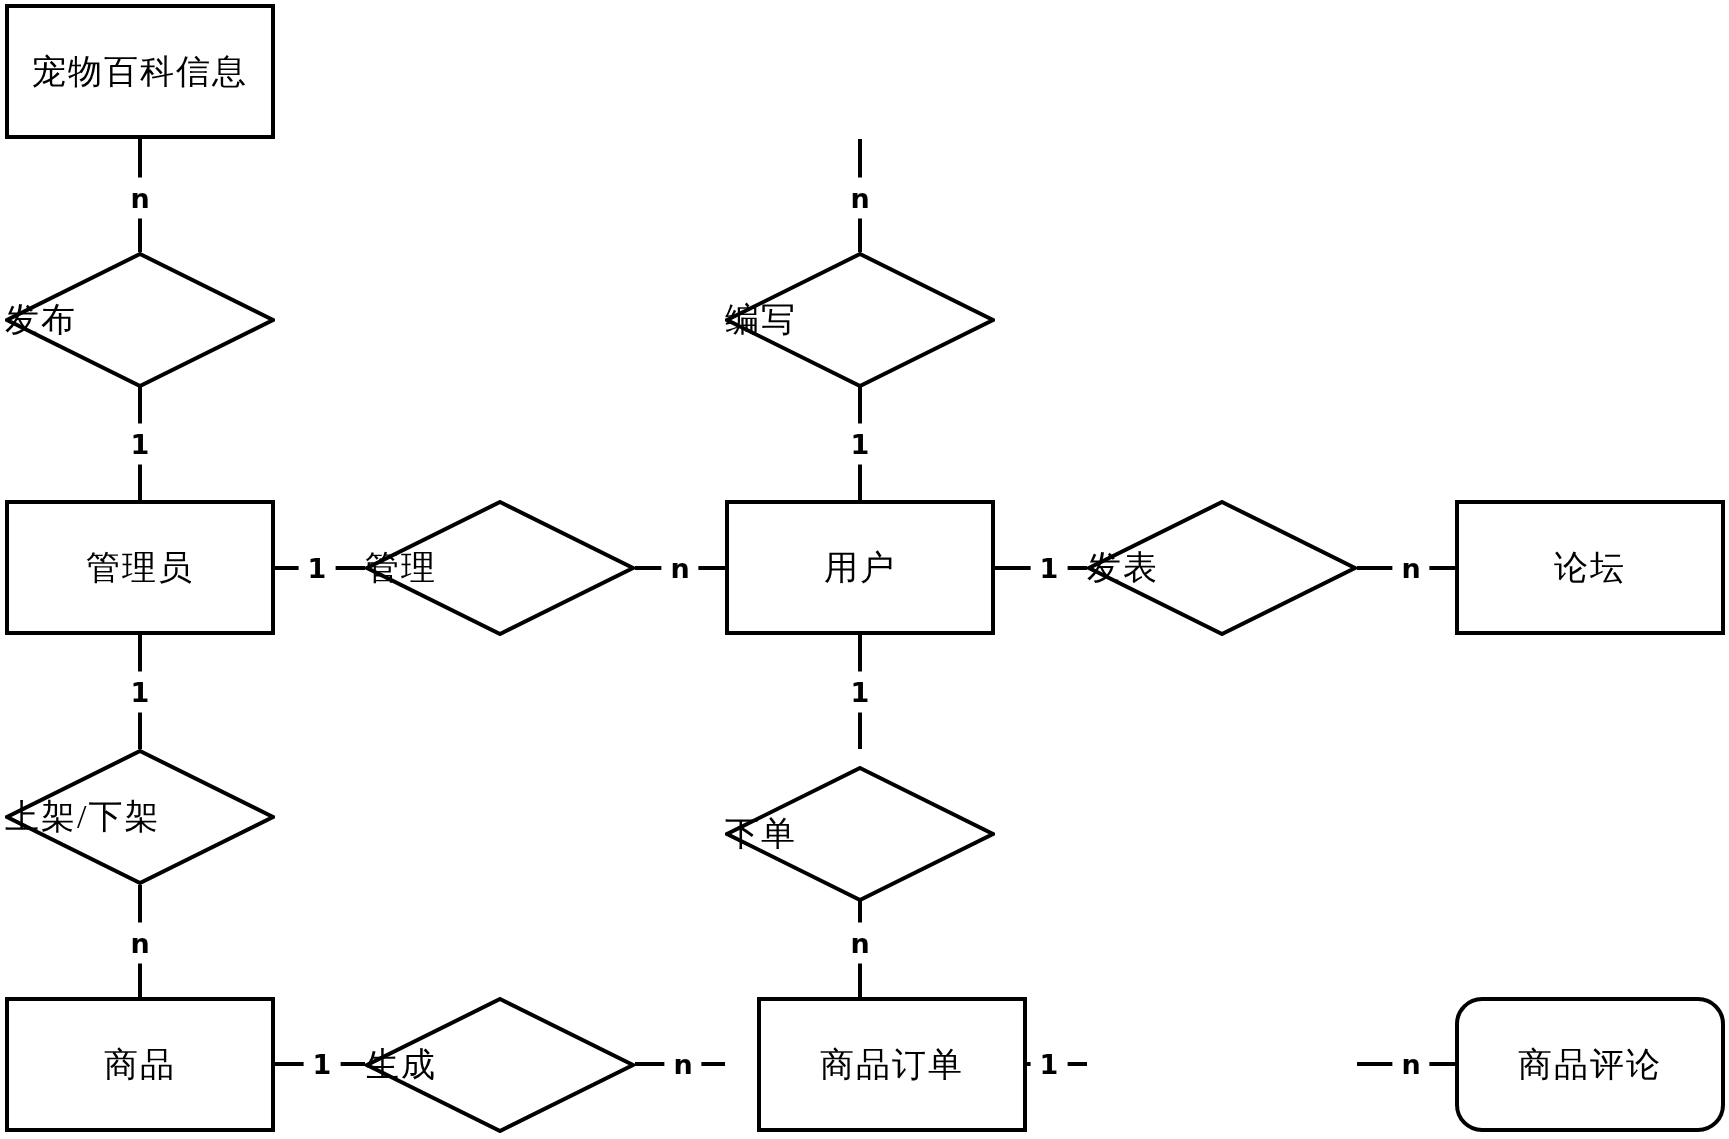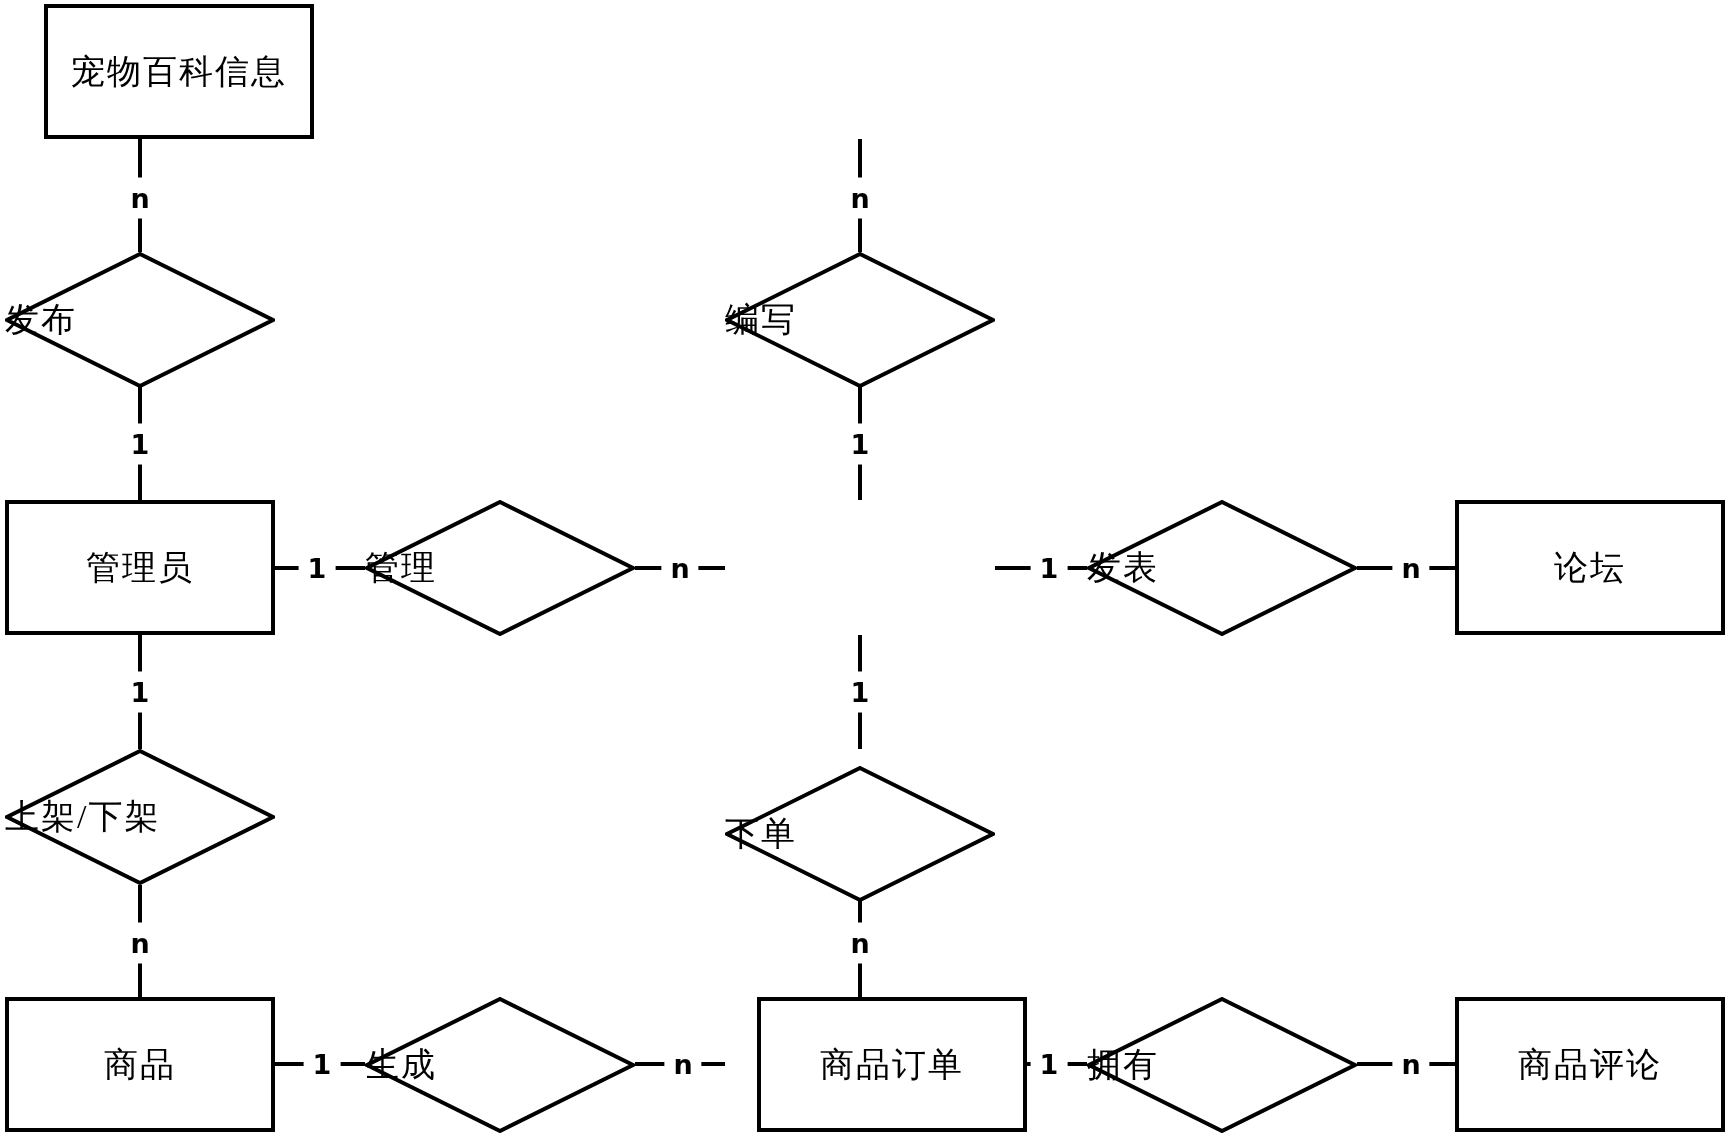--- a/index.html
+++ b/index.html
@@ -53,36 +53,39 @@
   <div class="hline" style="left:275px; top:566px; width:90px;"></div>
   <div class="hline" style="left:635px; top:566px; width:90px;"></div>
   <div class="hline" style="left:995px; top:566px; width:92px;"></div>
   <div class="hline" style="left:1357px; top:566px; width:98px;"></div>
 
   <div class="hline" style="left:275px; top:1062px; width:90px;"></div>
   <div class="hline" style="left:635px; top:1062px; width:90px;"></div>
   <div class="hline" style="left:995px; top:1062px; width:92px;"></div>
   <div class="hline" style="left:1357px; top:1062px; width:98px;"></div>
 
-  <div class="entity" style="left:5px; top:4px;margin-left:39px;">
+  <div class="entity" style="left:5px; top:4px;">
     <span class="shape-label">宠物百科信息</span>
   </div>
   <div class="entity" style="left:5px; top:500px;">
     <span class="shape-label">管理员</span>
+  </div>
+  <div class="entity" style="left:725px; top:500px;">
+    <span class="shape-label">用户</span>
   </div>
   <div class="entity" style="left:1455px; top:500px;">
     <span class="shape-label">论坛</span>
   </div>
   <div class="entity" style="left:5px; top:997px;">
     <span class="shape-label">商品</span>
   </div>
   <div class="entity" style="left:725px; top:997px;margin-left:32px;">
     <span class="shape-label">商品订单</span>
   </div>
-  <div class="entity" style="left:1455px; top:997px;">
+  <div class="entity" style="left:1455px; top:997px;border-radius:27px;">
     <span class="shape-label">商品评论</span>
   </div>
 
   <div class="diamond" style="left:5px; top:252px;">
     <svg viewBox="0 0 270 136">
         <polygon points="135,2 268,68 135,134 2,68" fill="#ffffff" stroke="#000000" stroke-width="4"></polygon>
       </svg>
     <div class="diamond-label-wrap">
         <span class="shape-label">发布</span>
       </div>
@@ -128,28 +131,20 @@
       </div>
   </div>
   <div class="diamond" style="left:365px; top:997px;">
     <svg viewBox="0 0 270 136">
         <polygon points="135,2 268,68 135,134 2,68" fill="#ffffff" stroke="#000000" stroke-width="4"></polygon>
       </svg>
     <div class="diamond-label-wrap">
         <span class="shape-label">生成</span>
       </div>
   </div>
-  <div class="diamond" style="left:1087px; top:997px;">
-    <svg viewBox="0 0 270 136">
-        <polygon points="135,2 268,68 135,134 2,68" fill="#ffffff" stroke="#000000" stroke-width="4"></polygon>
-      </svg>
-    <div class="diamond-label-wrap">
-        <span class="shape-label">拥有</span>
-      </div>
-  </div>
 
   <span class="card card-v" style="left:140px; top:198px;">n</span>
   <span class="card card-v" style="left:140px; top:444px;">1</span>
   <span class="card card-v" style="left:140px; top:692px;">1</span>
   <span class="card card-v" style="left:140px; top:943px;">n</span>
 
   <span class="card card-v" style="left:860px; top:198px;">n</span>
   <span class="card card-v" style="left:860px; top:444px;">1</span>
   <span class="card card-v" style="left:860px; top:692px;">1</span>
   <span class="card card-v" style="left:860px; top:943px;">n</span>

